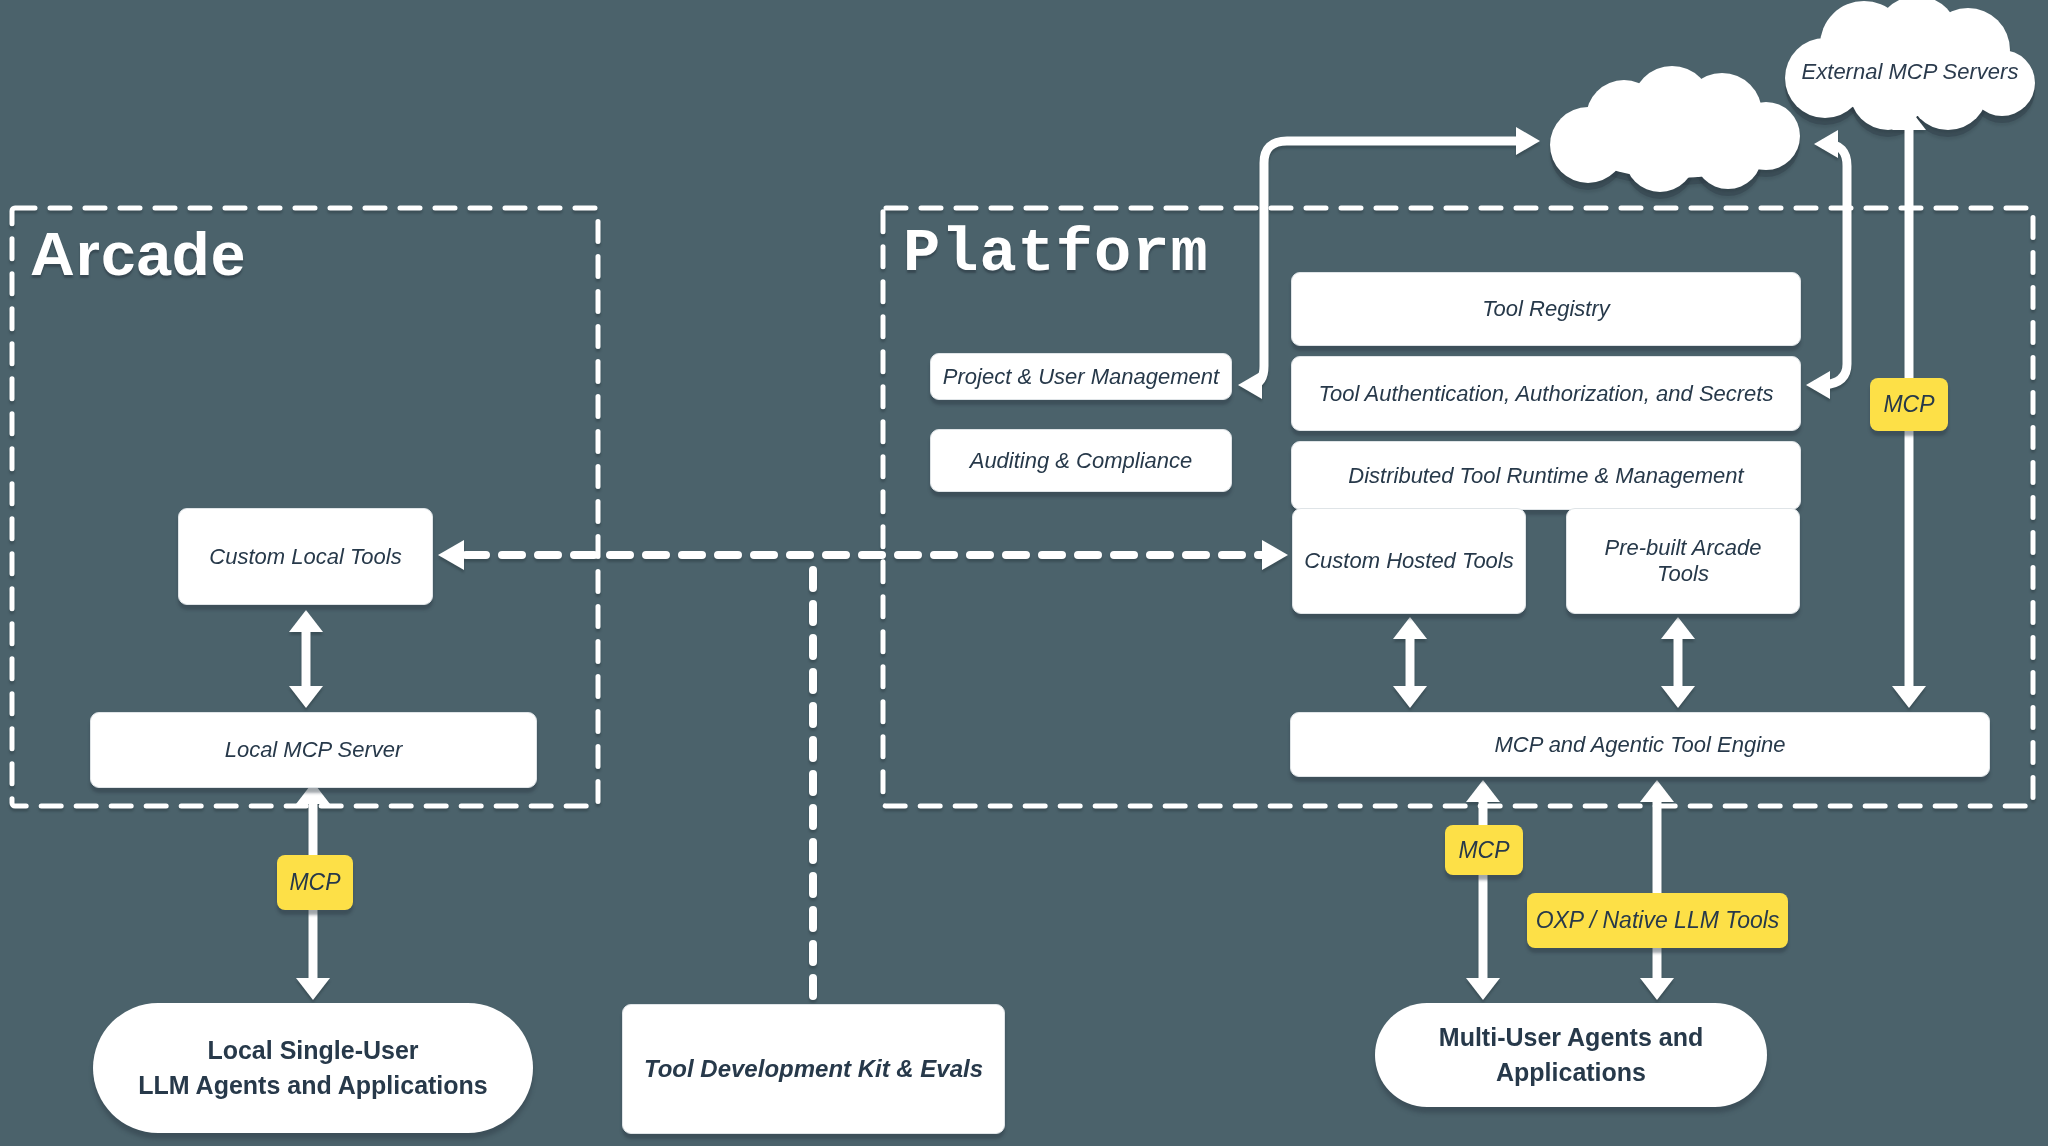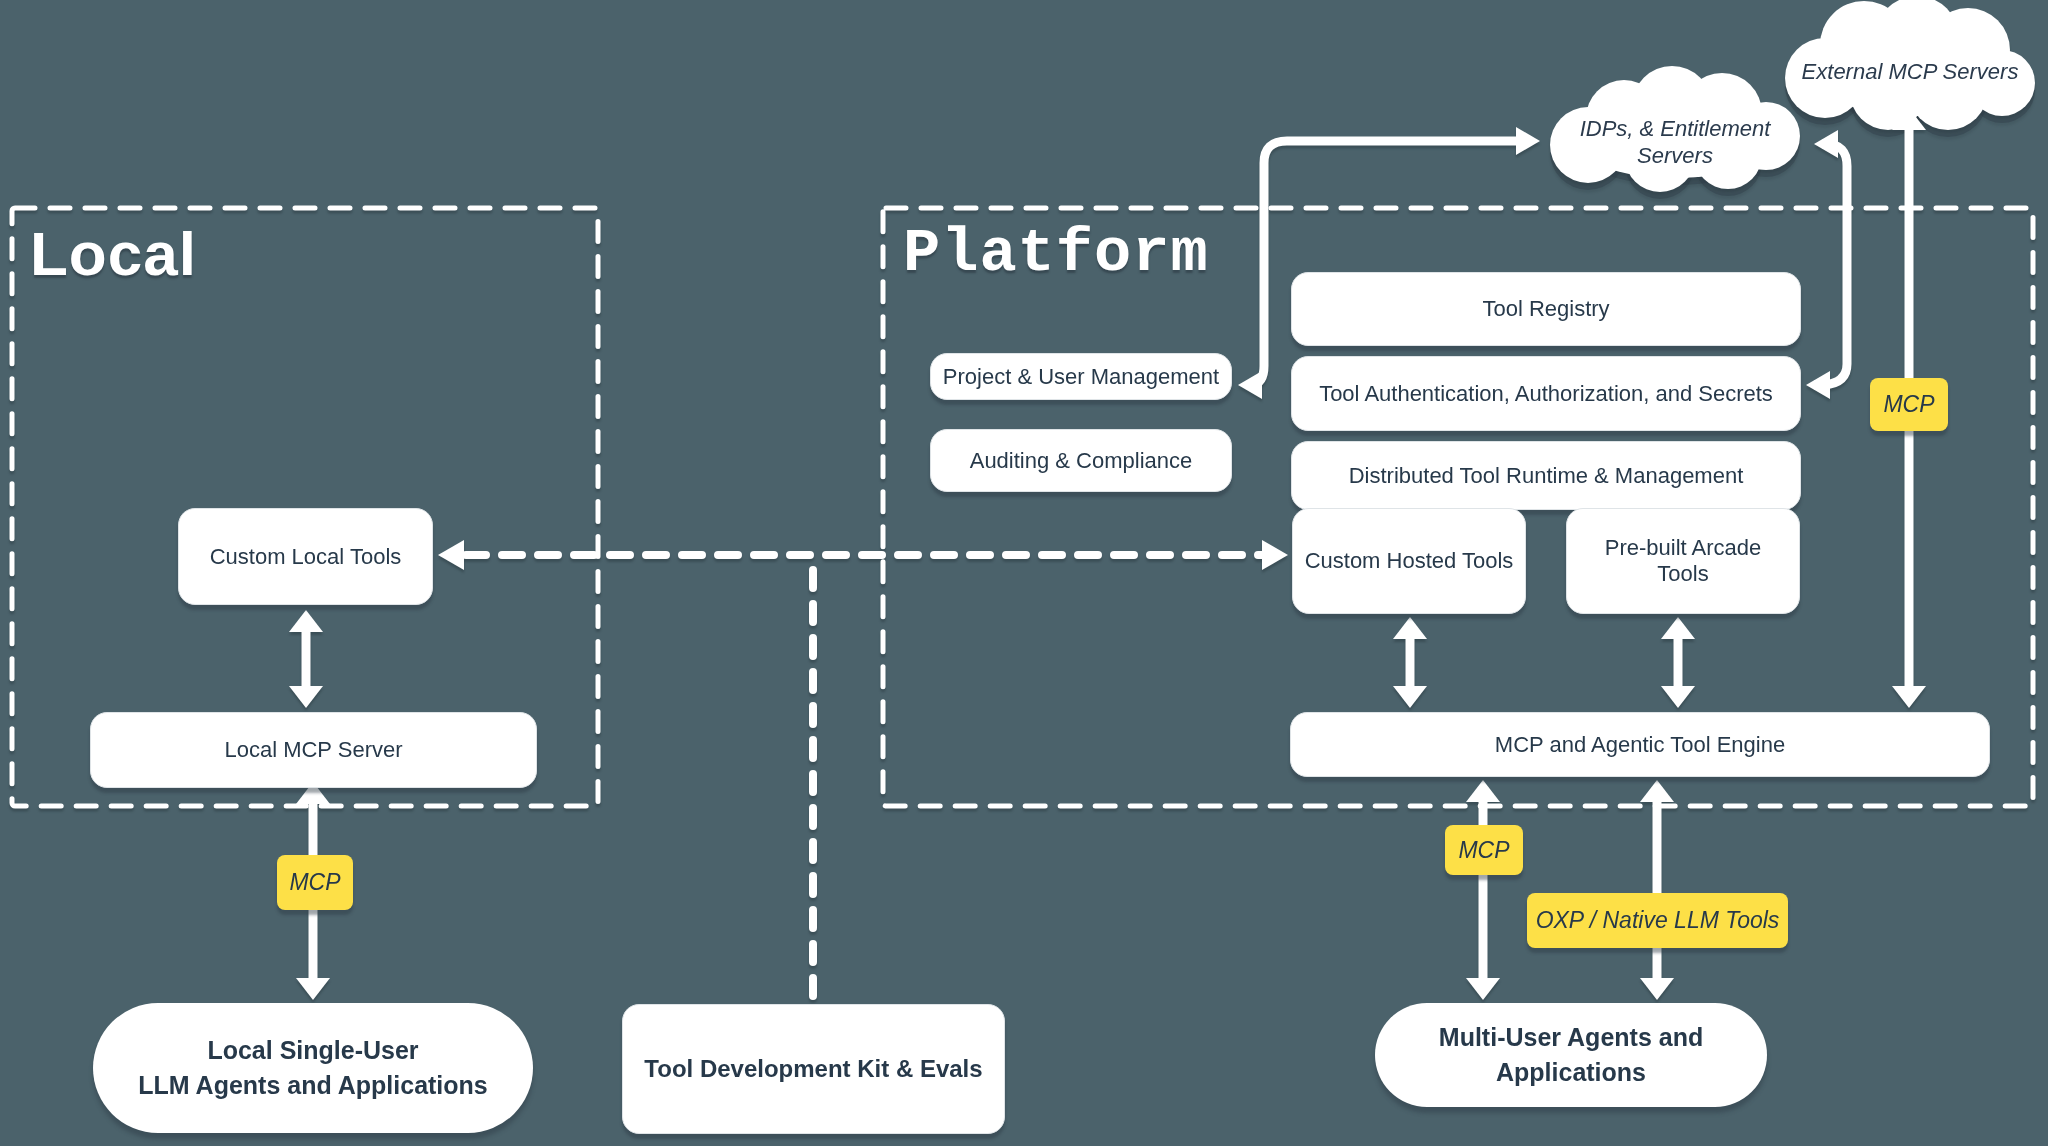--- a/index.html
+++ b/index.html
@@ -6,25 +6,25 @@
   #canvas{
     position:relative;width:2048px;height:1146px;overflow:hidden;
     background:#4b626b;font-family:"Liberation Sans",sans-serif;
   }
   #lines{position:absolute;left:0;top:0;filter:drop-shadow(0 3px 1px rgba(30,42,50,.35));}
   .region-title{
     position:absolute;color:#ffffff;font-weight:bold;font-size:62px;letter-spacing:1px;
     text-shadow:0 3px 2px rgba(35,48,57,.5);
   }
   .box{
-    position:absolute;background:#ffffff;border-radius:17px;
+    position:absolute;background:#ffffff;border-radius:9px;
     display:flex;align-items:center;justify-content:center;text-align:center;
     color:#27394a;font-size:22px;
     box-shadow:0 5px 3px rgba(44,58,68,.45);
-    border:1px solid #dfe4e7;box-sizing:border-box;padding:0 10px;
+    border:1px solid #dfe4e7;box-sizing:border-box;padding:0 10px;font-style:italic;
   }
   .box.bold{font-weight:bold;font-size:24px;}
   .pill{
     position:absolute;background:#ffffff;border-radius:66px;
     display:flex;flex-direction:column;align-items:center;justify-content:center;text-align:center;
     color:#27394a;font-weight:bold;font-size:25px;line-height:35px;
     box-shadow:0 6px 4px rgba(44,58,68,.45);
   }
   .tag{
     position:absolute;background:#fde047;border-radius:8px;
@@ -140,28 +140,24 @@
     <g>
       <line x1="466" y1="555" x2="1264" y2="555" stroke="#ffffff" stroke-width="8" stroke-dasharray="20 16" stroke-linecap="round"></line>
       <polygon points="438,555 464,540 464,570" fill="#ffffff"></polygon>
       <polygon points="1288,555 1262,540 1262,570" fill="#ffffff"></polygon>
     </g>
     <g>
       <line x1="813" y1="570" x2="813" y2="998" stroke="#ffffff" stroke-width="8" stroke-dasharray="18 16" stroke-linecap="round"></line>
     </g>
   </svg>
 
-  <div class="region-title" style="left:30px;top:218px;">Local</div>
+  <div class="region-title" style="left:30px;top:218px;">Arcade</div>
   <div class="region-title" style="left:903px;top:218px;font-family:Liberation Mono, monospace;">Platform</div>
 
   <div class="cloud-label" style="left:1798px;top:42px;width:224px;margin-top:16px;">External MCP Servers</div>
-  <div class="cloud-label" style="left:1545px;top:115px;width:260px;">
-    <div>IDPs, &amp; Entitlement</div>
-    <div>Servers</div>
-  </div>
 
   <div class="box" style="left:1291px;top:272px;width:510px;height:74px;">Tool Registry</div>
   <div class="box" style="left:1291px;top:356px;width:510px;height:75px;">Tool Authentication, Authorization, and Secrets</div>
   <div class="box" style="left:1291px;top:441px;width:510px;height:69px;">Distributed Tool Runtime &amp; Management</div>
   <div class="box" style="left:930px;top:353px;width:302px;height:47px;">Project &amp; User Management</div>
   <div class="box" style="left:930px;top:429px;width:302px;height:63px;">Auditing &amp; Compliance</div>
   <div class="box" style="left:1292px;top:508px;width:234px;height:106px;">Custom Hosted Tools</div>
   <div class="box" style="left:1566px;top:508px;width:234px;height:106px;">Pre-built Arcade Tools</div>
   <div class="box" style="left:1290px;top:712px;width:700px;height:65px;">MCP and Agentic Tool Engine</div>
 

